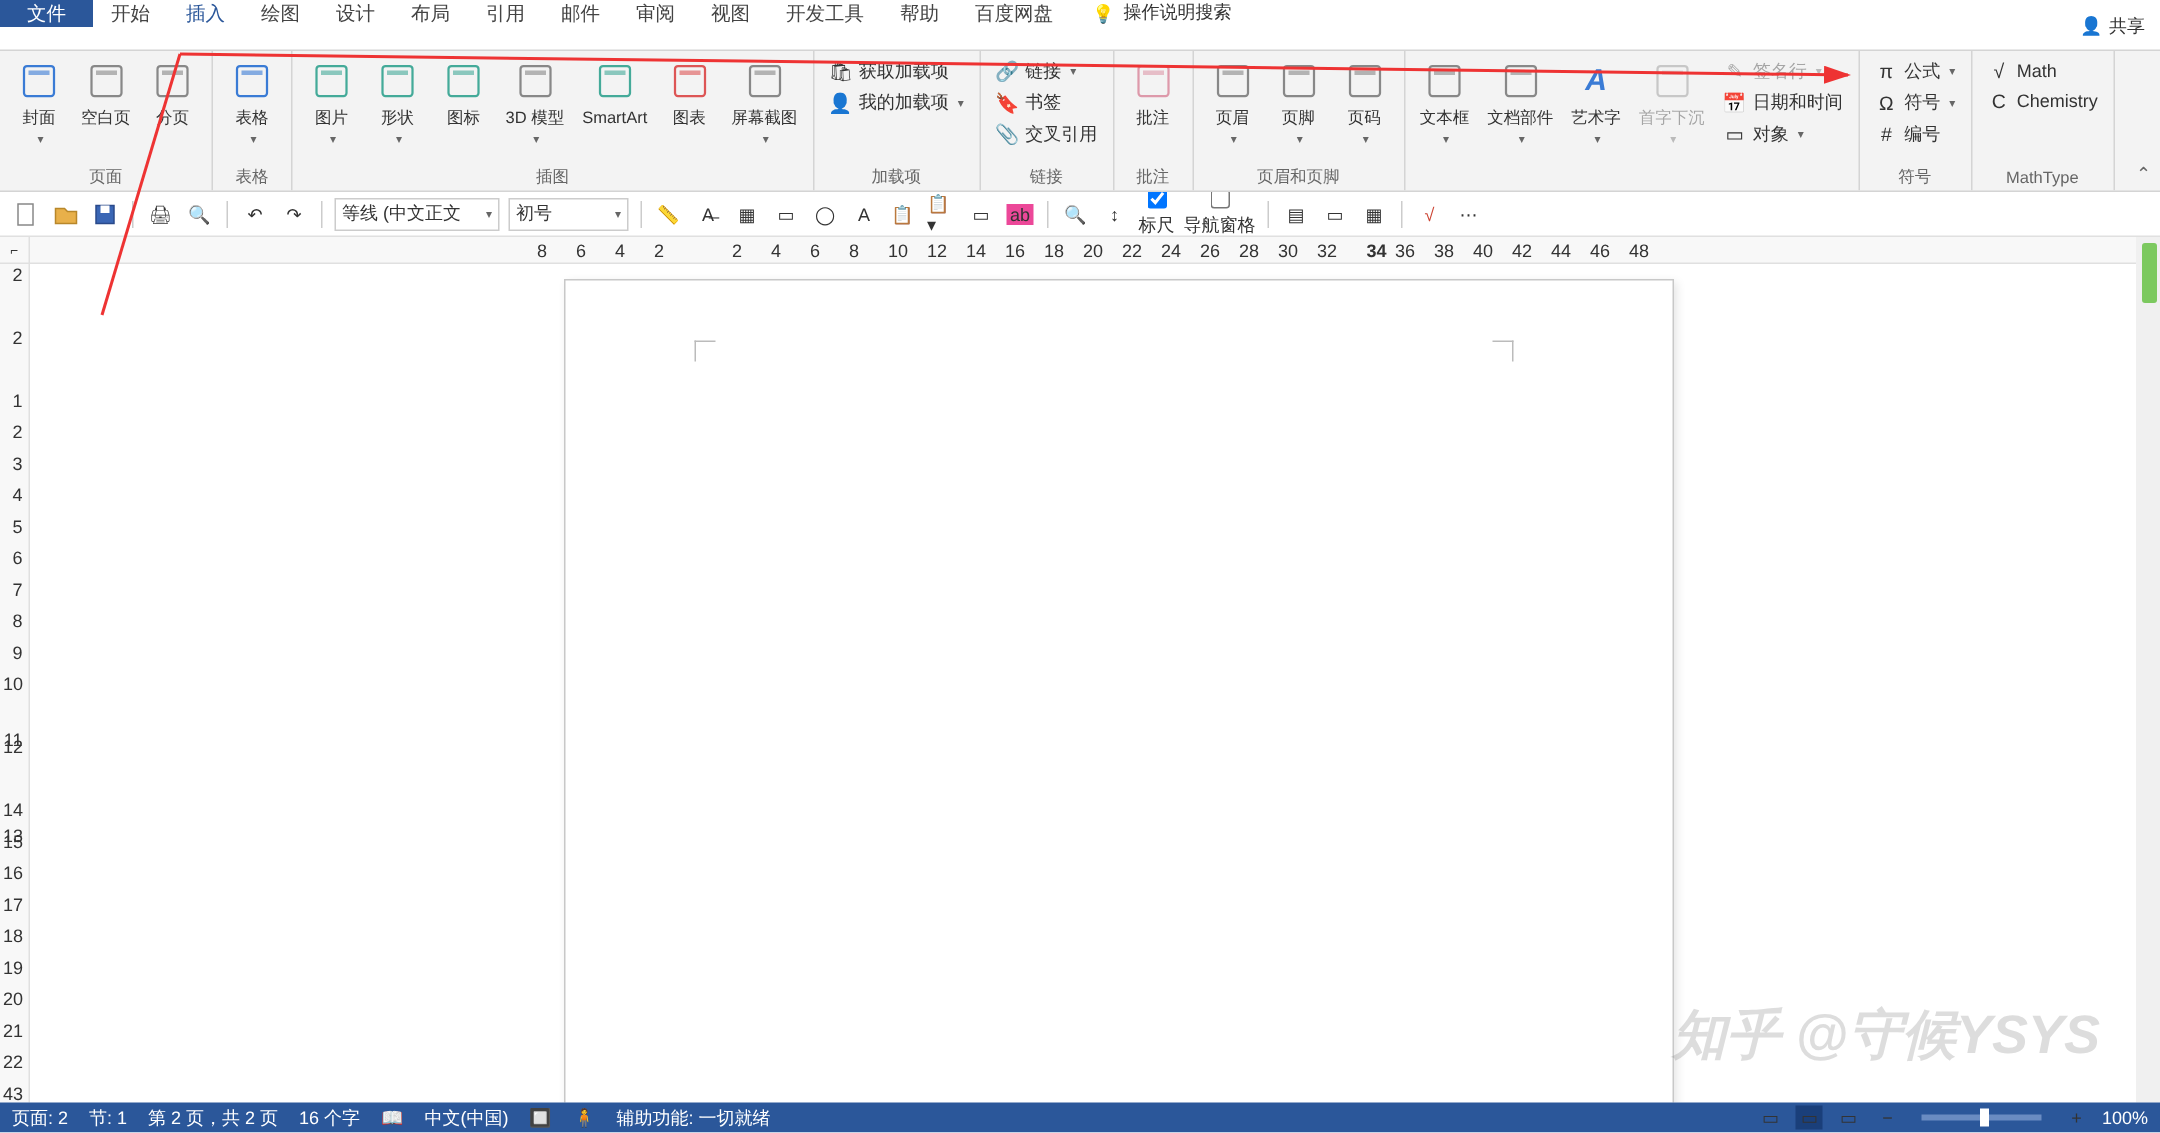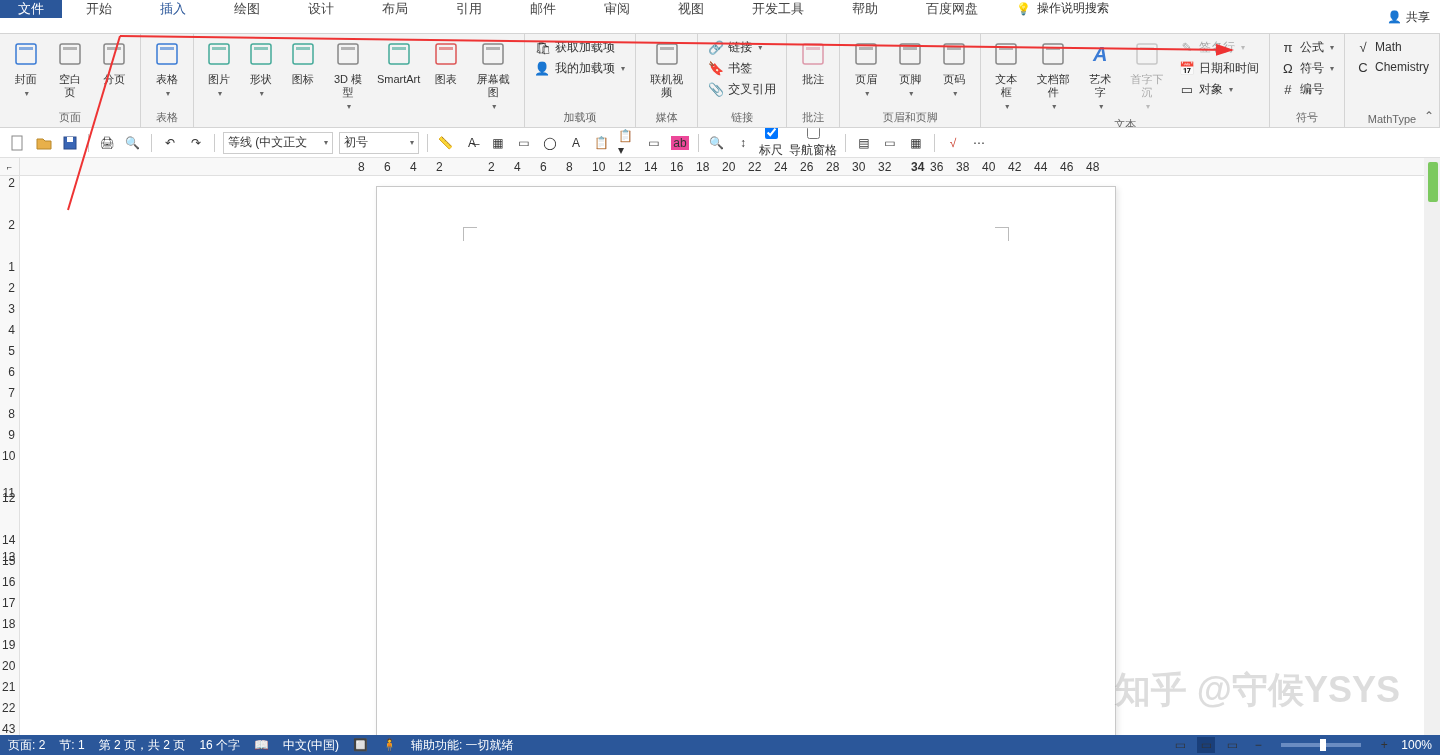--- a/index.html
+++ b/index.html
@@ -1,18 +1,18 @@
 <!DOCTYPE html>
 <html><head>
 <meta charset="utf-8">
 <style>
 *{box-sizing:border-box;margin:0;padding:0;font-family:"Microsoft YaHei","Segoe UI",sans-serif;font-size:12px;color:#333;}
 body{background:#fff;overflow:hidden;width:1440px;height:755px;position:relative;}
 .menubar{height:34px;background:#fff;display:flex;align-items:flex-start;border-bottom:1px solid #d4d4d4;position:relative;}
-.menutab{padding:0 24px;display:flex;align-items:center;cursor:pointer;font-size:13px;color:#444;}
+.menutab{padding:0 12px;display:flex;align-items:center;cursor:pointer;font-size:13px;color:#444;}
 .menutab.file{background:#2b579a;color:#fff;padding:0 18px;}
 .menutab.active{color:#2b579a;}
 .share-btn{position:absolute;right:10px;top:0;height:34px;display:flex;align-items:center;gap:4px;color:#444;cursor:pointer;}
 .ribbon{height:94px;background:#f3f3f3;border-bottom:1px solid #d4d4d4;display:flex;align-items:stretch;overflow:hidden;position:relative;}
 .rgroup{border-right:1px solid #d4d4d4;padding:2px 6px 0 6px;display:flex;flex-direction:column;justify-content:space-between;}
 .rgroup-body{display:flex;align-items:flex-start;gap:4px;flex:1;}
 .rgroup-label{text-align:center;font-size:11px;color:#666;padding:2px 0;}
 .bigbtn{display:flex;flex-direction:column;align-items:center;justify-content:flex-start;gap:3px;padding:2px 4px;cursor:pointer;min-width:36px;}
 .bigbtn .ic{width:32px;height:32px;display:flex;align-items:center;justify-content:center;}
 .bigbtn .lbl{font-size:11px;text-align:center;line-height:13px;}
@@ -38,21 +38,21 @@
 .page{position:absolute;left:356px;top:10px;width:740px;height:1000px;background:#fff;border:1px solid #c8c8c8;box-shadow:2px 2px 6px rgba(0,0,0,0.1);}
 .margin-mark{position:absolute;border:1px solid #bbb;width:14px;height:14px;}
 .scrollbar-v{position:absolute;right:0;top:158px;bottom:20px;width:16px;background:#f0f0f0;}
 .scroll-thumb{position:absolute;right:2px;top:4px;width:10px;height:40px;background:#7cc95f;border-radius:2px;}
 .statusbar{position:absolute;bottom:0;left:0;right:0;height:20px;background:#2b579a;color:#fff;display:flex;align-items:center;font-size:11px;padding:0 8px;gap:14px;}
 .statusbar .sitem{color:#fff;cursor:pointer;}
 .statusbar .sright{margin-left:auto;display:flex;align-items:center;gap:8px;}
 .viewbtn{width:18px;height:16px;display:flex;align-items:center;justify-content:center;cursor:pointer;}
 .zoom-slider{width:80px;height:4px;background:#6a8cc2;position:relative;margin:0 6px;}
 .zoom-slider .zthumb{position:absolute;left:48%;top:-4px;width:6px;height:12px;background:#fff;}
-.watermark{position:absolute;right:40px;bottom:40px;font-size:36px;color:rgba(120,120,120,0.25);font-weight:bold;pointer-events:none;}
+.watermark{position:absolute;right:40px;bottom:40px;font-size:36px;color:rgba(120,120,120,0.25);font-weight:bold;pointer-events:none;font-style:italic;}
 .arrow-annot{position:absolute;pointer-events:none;z-index:50;}
 .tell-me{display:flex;align-items:center;gap:6px;margin-left:14px;color:#888;}
 svg{display:block;}
 .tab-corner{position:absolute;left:0;top:158px;width:20px;height:18px;background:#f8f8f8;border-right:1px solid #e0e0e0;border-bottom:1px solid #e0e0e0;display:flex;align-items:center;justify-content:center;font-size:9px;z-index:2;}
 </style>
 </head>
 <body>
 
 <div class="menubar">
   <div class="menutab file">文件</div>
@@ -185,20 +185,21 @@
         <div class="bigbtn">
           <span class="ic">
             <svg width="28" height="28">
               <rect x="4" y="4" width="20" height="20" fill="none" stroke="#888" stroke-width="1.5" rx="2"></rect>
               <rect x="7" y="7" width="14" height="3" fill="#888" opacity="0.6"></rect>
             </svg>
           </span>
           <span class="lbl">屏幕截图<br><span class="dd">▾</span></span>
         </div>
       </div>
+      <div class="rgroup-label">插图</div>
     </div>
     <div class="rgroup">
       <div class="rgroup-body">
         <div class="smallcol">
           <div class="smallbtn">
             <span class="sic">
               <span style="font-size:13px;">🛍</span>
             </span>
             <span>获取加载项</span>
           </div>
@@ -208,34 +209,20 @@
             </span>
             <span>我的加载项</span>
             <span class="dd">▾</span>
           </div>
         </div>
       </div>
       <div class="rgroup-label">加载项</div>
     </div>
     <div class="rgroup">
       <div class="rgroup-body">
-        <div class="bigbtn">
-          <span class="ic">
-            <svg width="28" height="28">
-              <rect x="4" y="4" width="20" height="20" fill="none" stroke="#888" stroke-width="1.5" rx="2"></rect>
-              <rect x="7" y="7" width="14" height="3" fill="#888" opacity="0.6"></rect>
-            </svg>
-          </span>
-          <span class="lbl">联机视频</span>
-        </div>
-      </div>
-      <div class="rgroup-label">媒体</div>
-    </div>
-    <div class="rgroup">
-      <div class="rgroup-body">
         <div class="smallcol">
           <div class="smallbtn">
             <span class="sic">
               <span style="font-size:13px;">🔗</span>
             </span>
             <span>链接</span>
             <span class="dd">▾</span>
           </div>
           <div class="smallbtn">
             <span class="sic">
@@ -350,21 +337,20 @@
           </div>
           <div class="smallbtn">
             <span class="sic">
               <span style="font-size:13px;">▭</span>
             </span>
             <span>对象</span>
             <span class="dd">▾</span>
           </div>
         </div>
       </div>
-      <div class="rgroup-label">文本</div>
     </div>
     <div class="rgroup">
       <div class="rgroup-body">
         <div class="smallcol">
           <div class="smallbtn">
             <span class="sic">
               <span style="font-size:13px;">π</span>
             </span>
             <span>公式</span>
             <span class="dd">▾</span>

